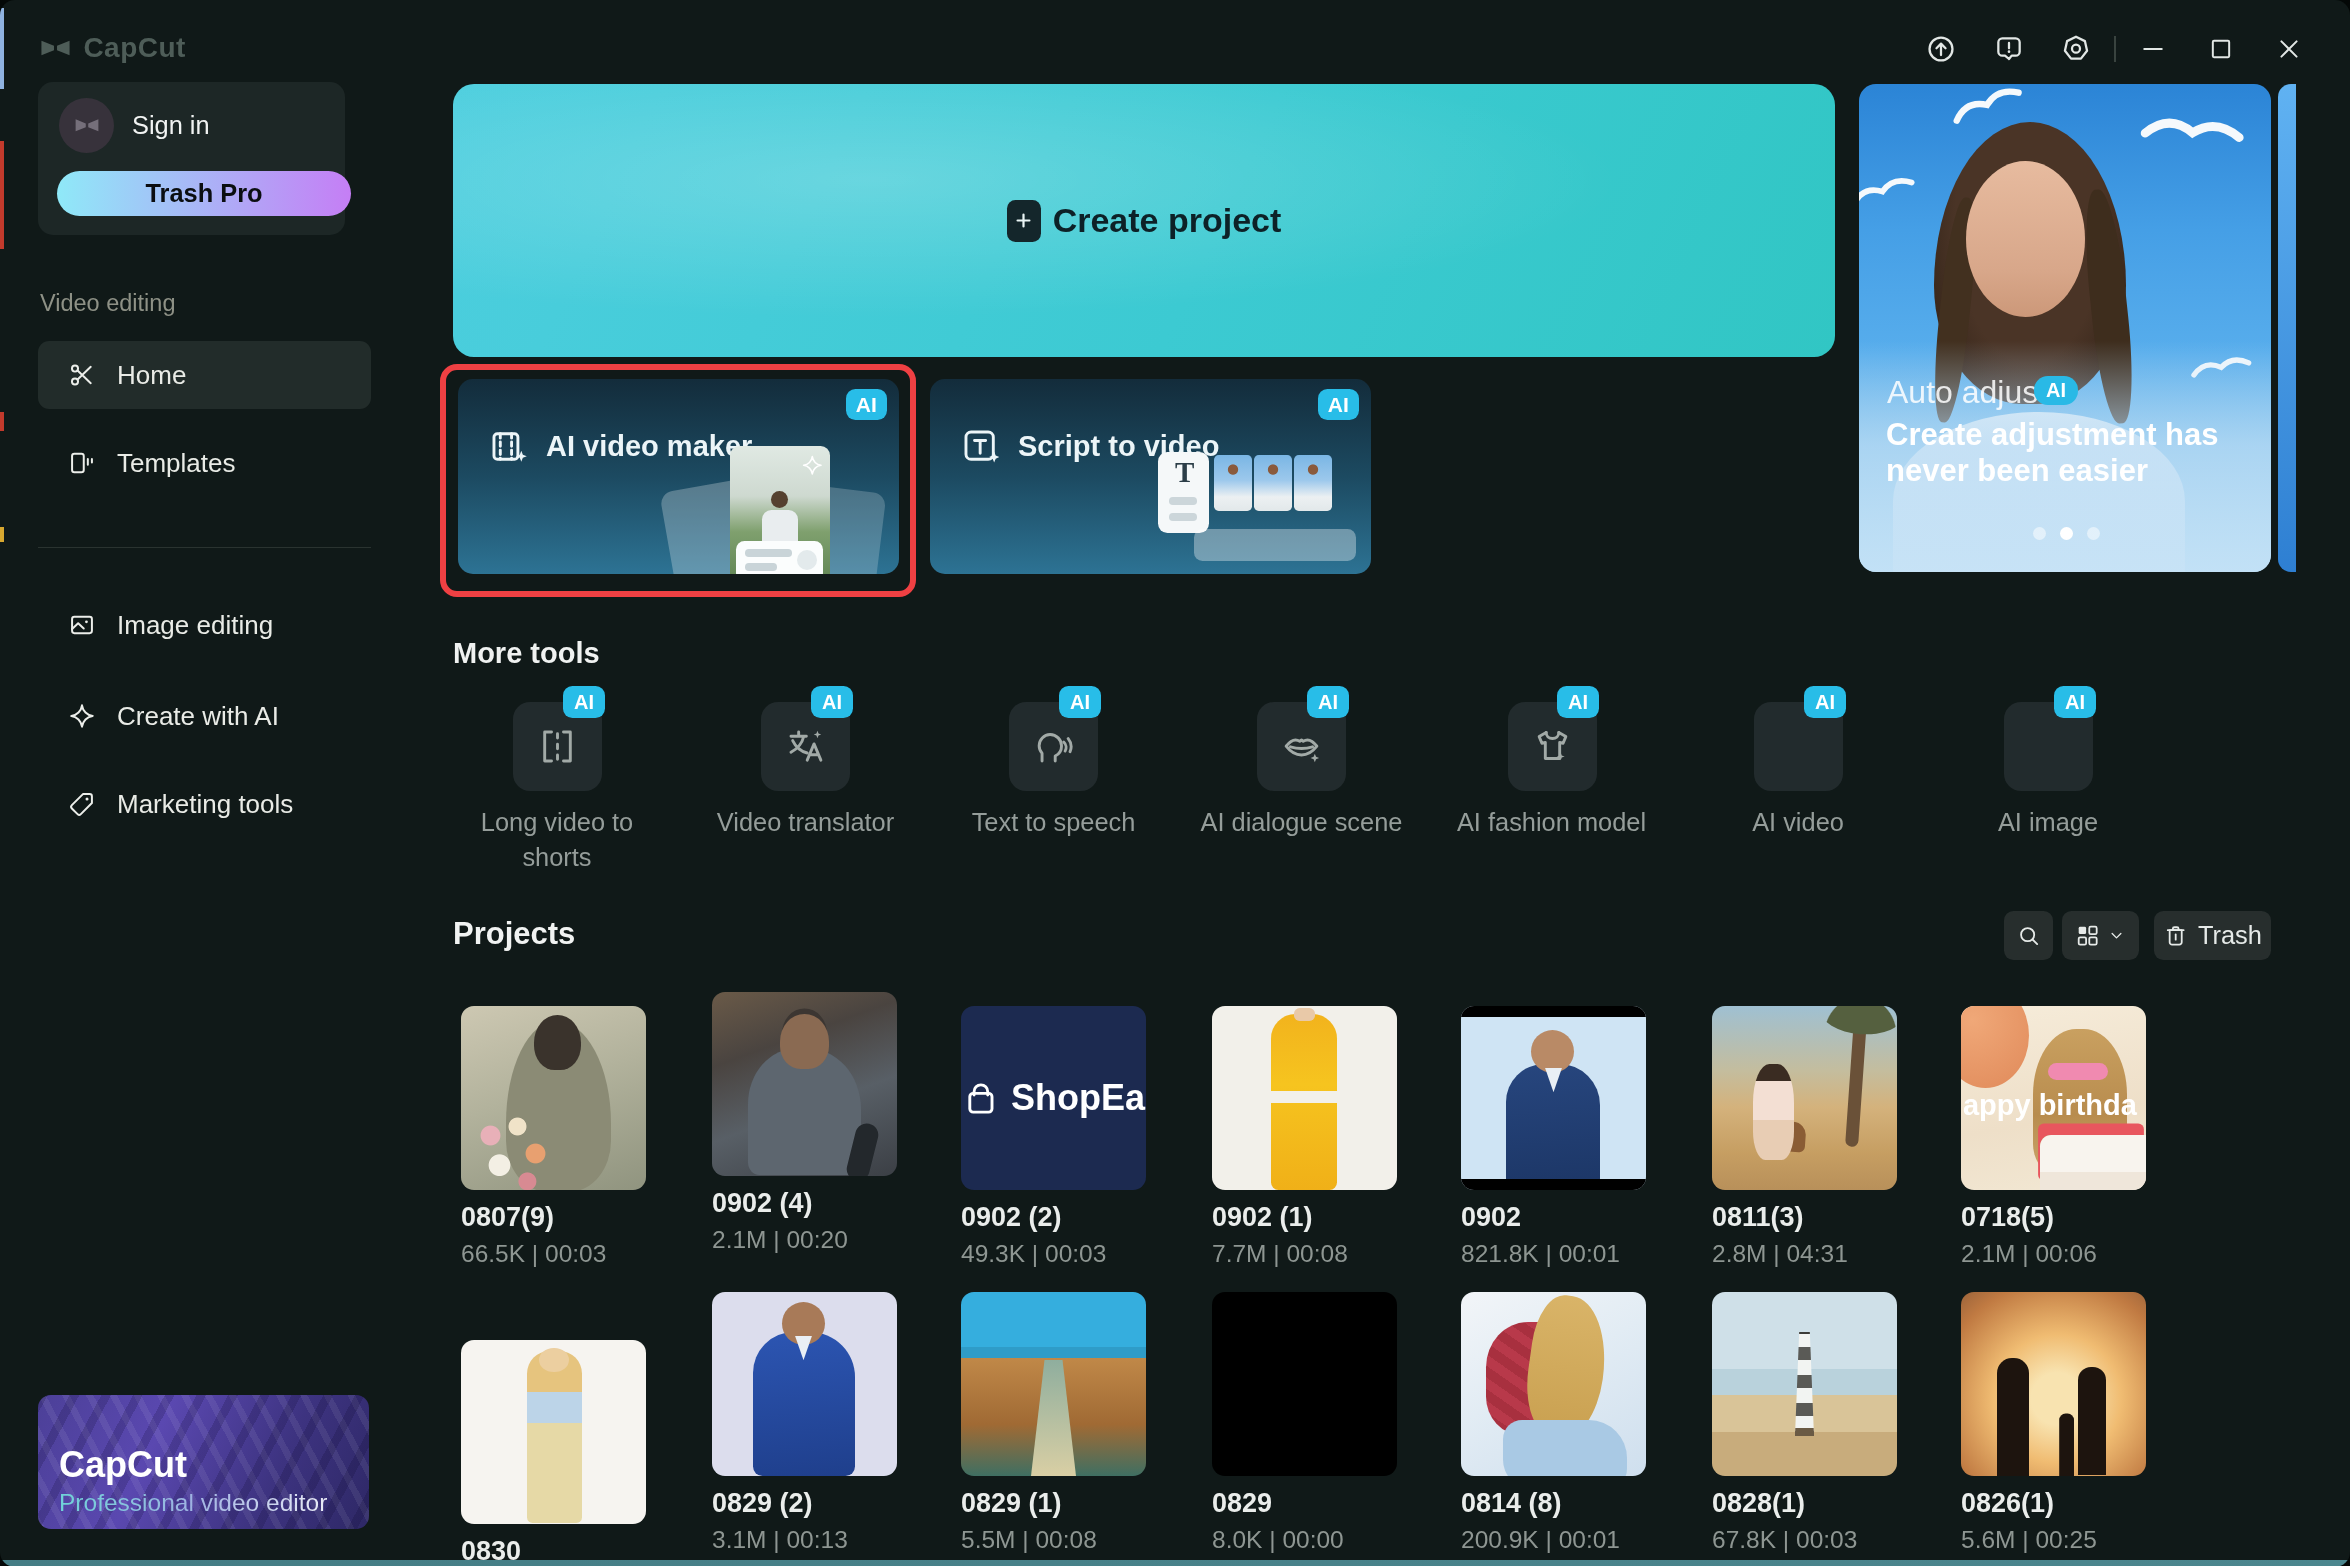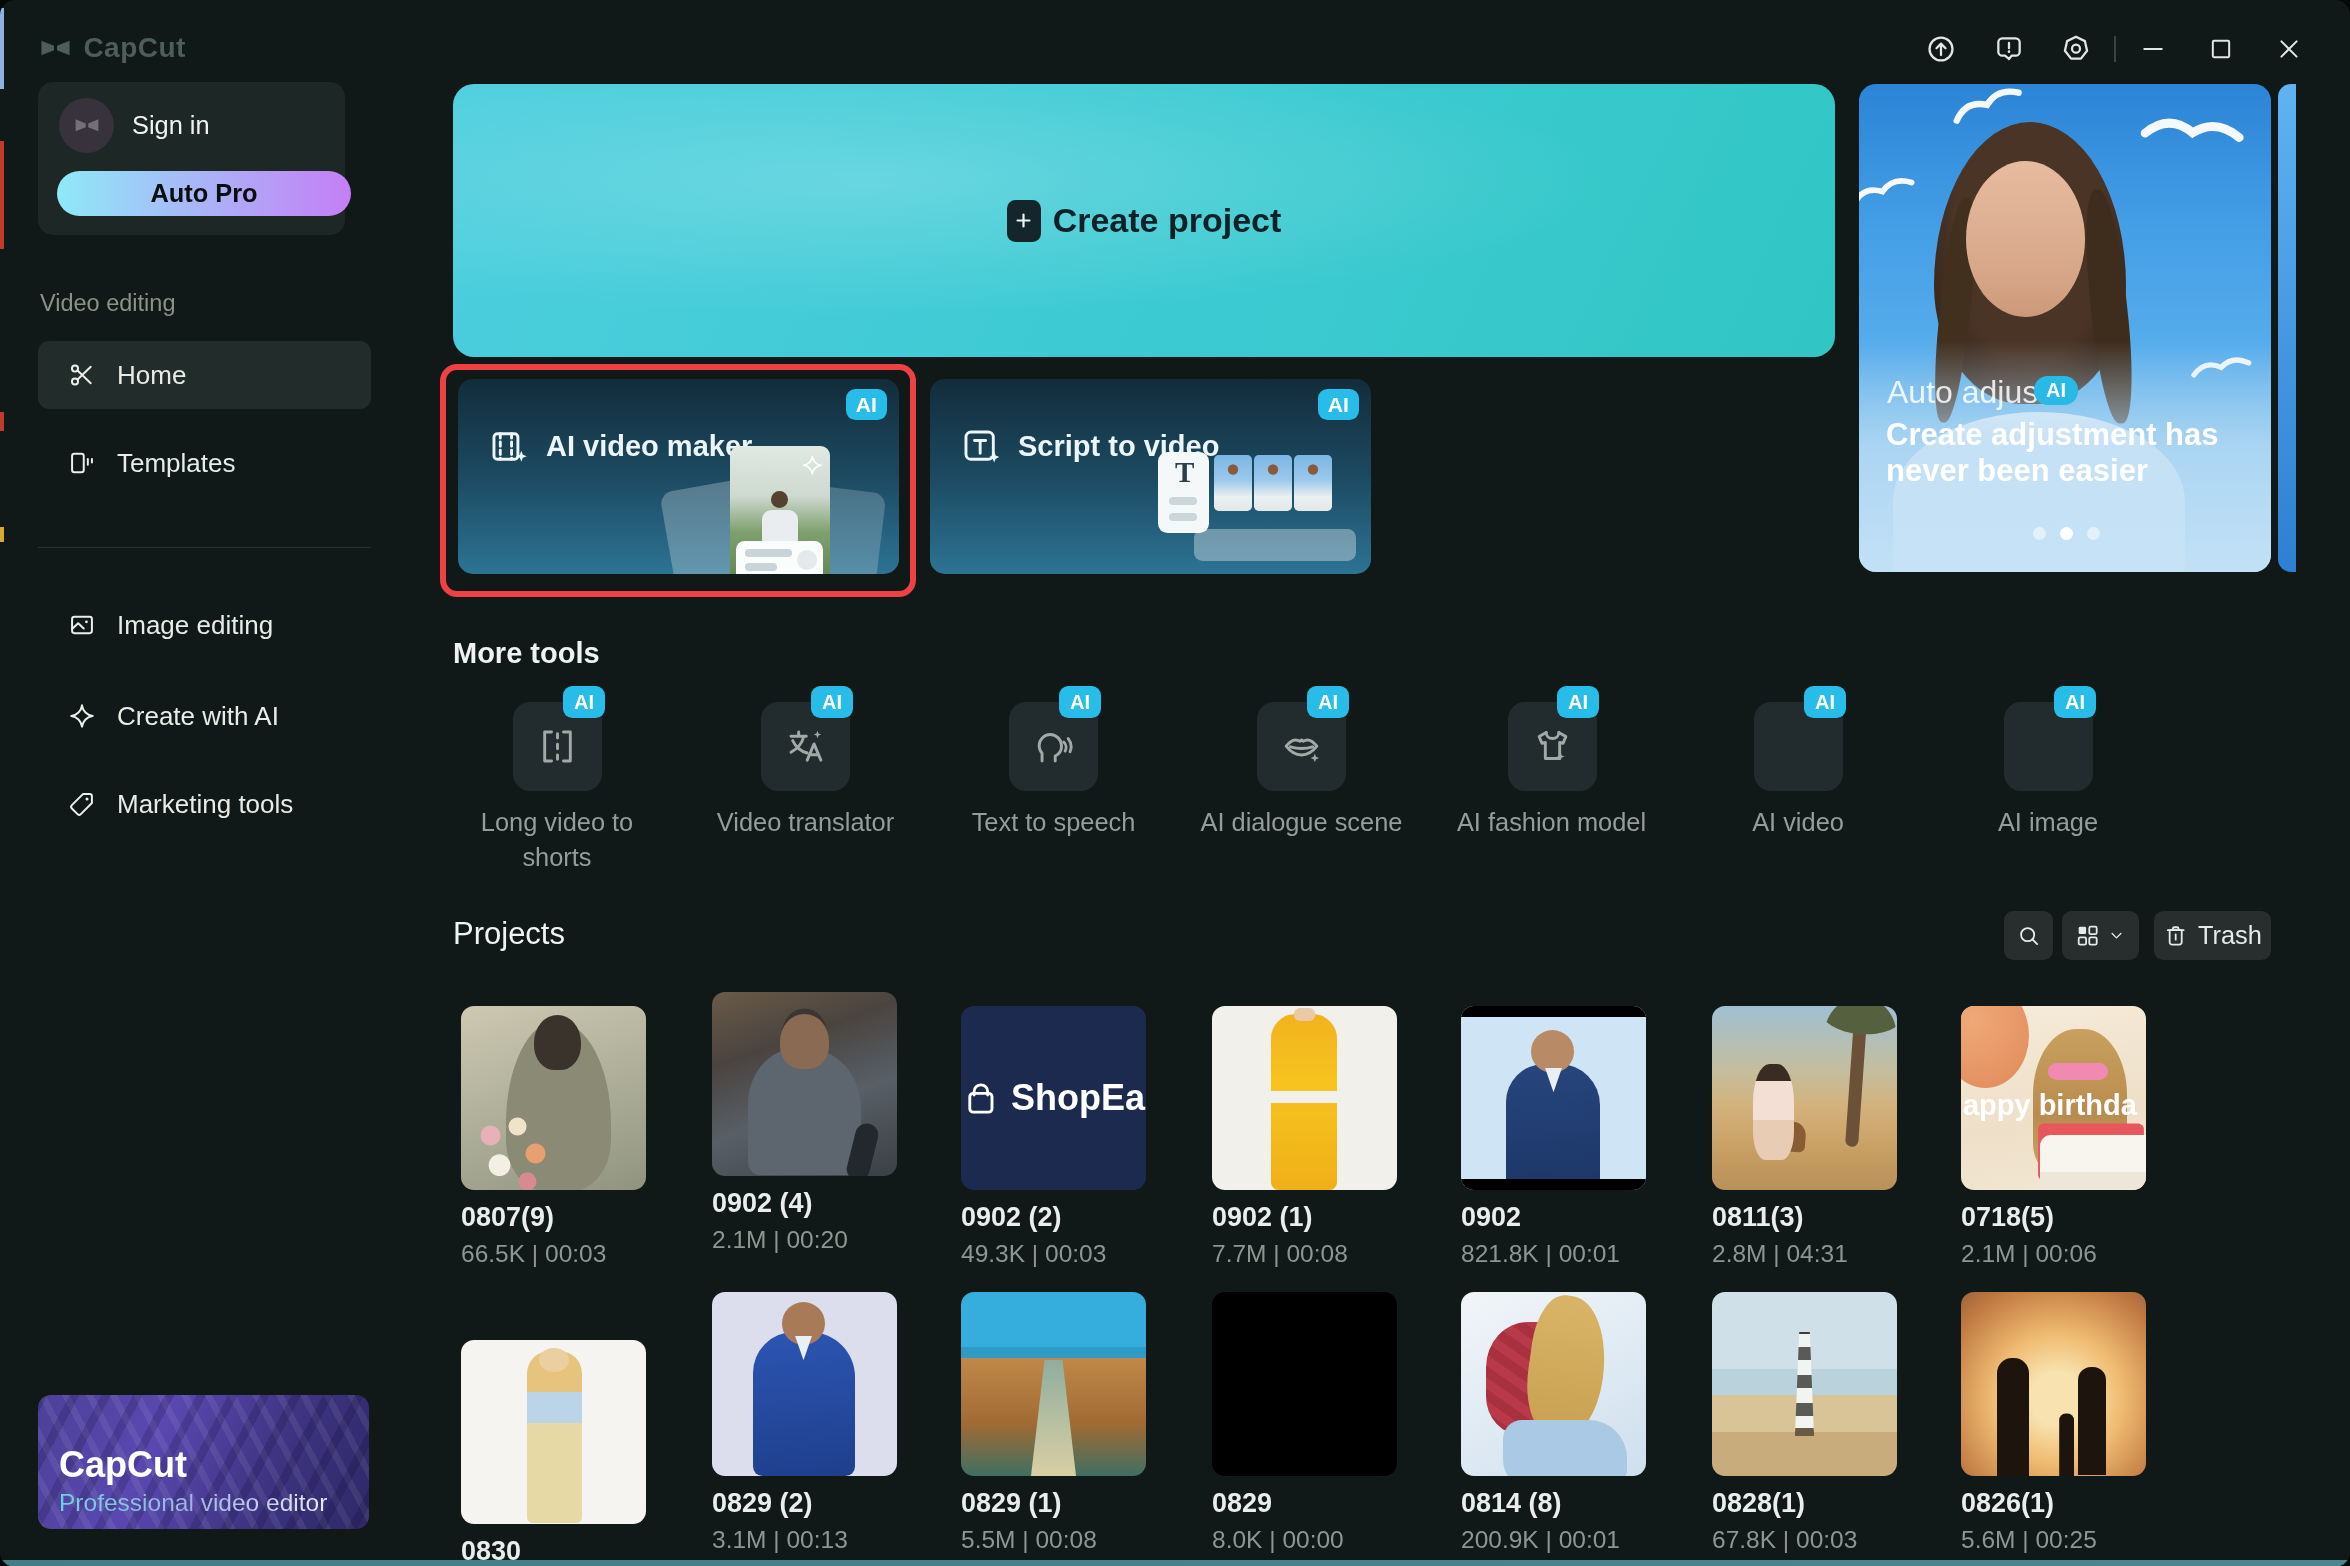--- a/index.html
+++ b/index.html
@@ -114,21 +114,21 @@
   .pr-btn::after{content:"";position:absolute;left:10.4px;top:10.4px;width:11.3px;height:11.3px;border-radius:2.8px;background:#b2c0c8;}
 
   
   .more-heading{position:absolute;left:453px;top:637px;font-size:29px;font-weight:bold;color:#f0f2f1;}
   .tool-tile{position:absolute;top:702px;width:89px;height:89px;border-radius:17px;background:#222b2d;color:#a2aaa7;display:flex;align-items:center;justify-content:center;}
   .tool-tile .ico{width:41px;height:41px;}
   .tool-badge{position:absolute;top:686px;width:42px;height:32px;border-radius:9.4px;background:#28bde8;color:#fff;font-size:20px;font-weight:bold;display:flex;align-items:center;justify-content:center;z-index:2;}
   .tool-label{position:absolute;top:805px;font-size:25.4px;line-height:35px;color:#959d9a;text-align:center;}
 
   
-  .projects-heading{position:absolute;left:453px;top:916px;font-size:31px;font-weight:normal;color:#f1f3f2;}
+  .projects-heading{position:absolute;left:453px;top:916px;font-size:31px;font-weight:bold;color:#f1f3f2;}
   .pbtn{position:absolute;top:911px;height:49px;background:#272e2d;border-radius:9.4px;color:#e6eae8;display:flex;align-items:center;justify-content:center;box-sizing:border-box;}
   .pbtn .ico{width:25.4px;height:25.4px;}
   #btn-search{left:2004px;width:49px;}
   #btn-view{left:2062px;width:77px;gap:6.6px;}
   #btn-view .chev{width:19px;height:19px;}
   #btn-trash{left:2154px;width:117px;gap:9.4px;font-size:25.4px;}
 
   .pcell{position:absolute;width:185px;}
   .pthumb{width:185px;height:184px;border-radius:13px;overflow:hidden;position:relative;}
   .pname{margin-top:12.2px;font-size:27px;font-weight:600;color:#eaedeb;}
@@ -267,21 +267,21 @@
   <div class="signin-card">
     <div class="avatar">
         <span class="ico">
           <svg viewBox="0 0 32 24">
             <path class="f" d="M3 5.2 14.6 9.9v4.2L3 18.8z"></path>
             <path class="f" d="M29 5.2 17.4 9.9v4.2L29 18.8z"></path>
           </svg>
         </span>
       </div>
     <span class="signin-label">Sign in</span>
-    <div class="join-pro">Auto Pro</div>
+    <div class="join-pro">Trash Pro</div>
   </div>
   <div class="section-label">Video editing</div>
   <nav id="sidenav">
       <div class="nav-item active" style="top: 341px;">
         <span class="nav-icon ico">
           <svg viewBox="0 0 24 24">
             <circle cx="6" cy="6.5" r="2.6"></circle>
             <circle cx="6" cy="17.5" r="2.6"></circle>
             <path d="M8.2 8.2 19.5 19M19.5 5 8.2 15.8"></path>
           </svg>

